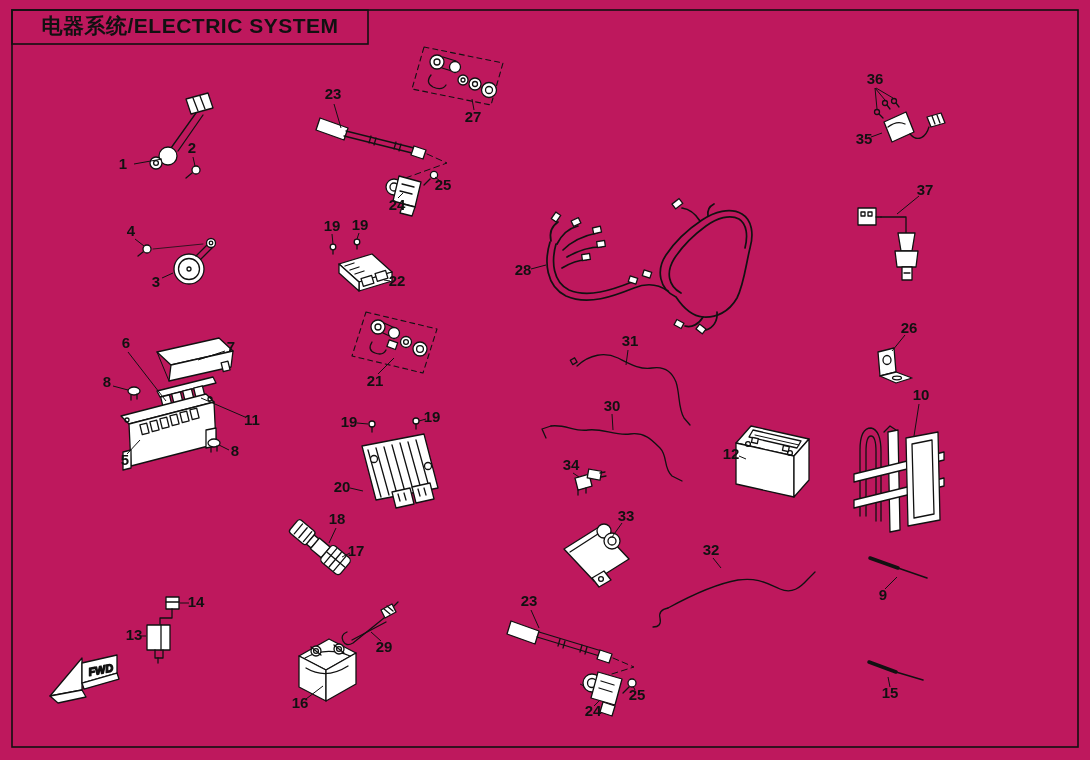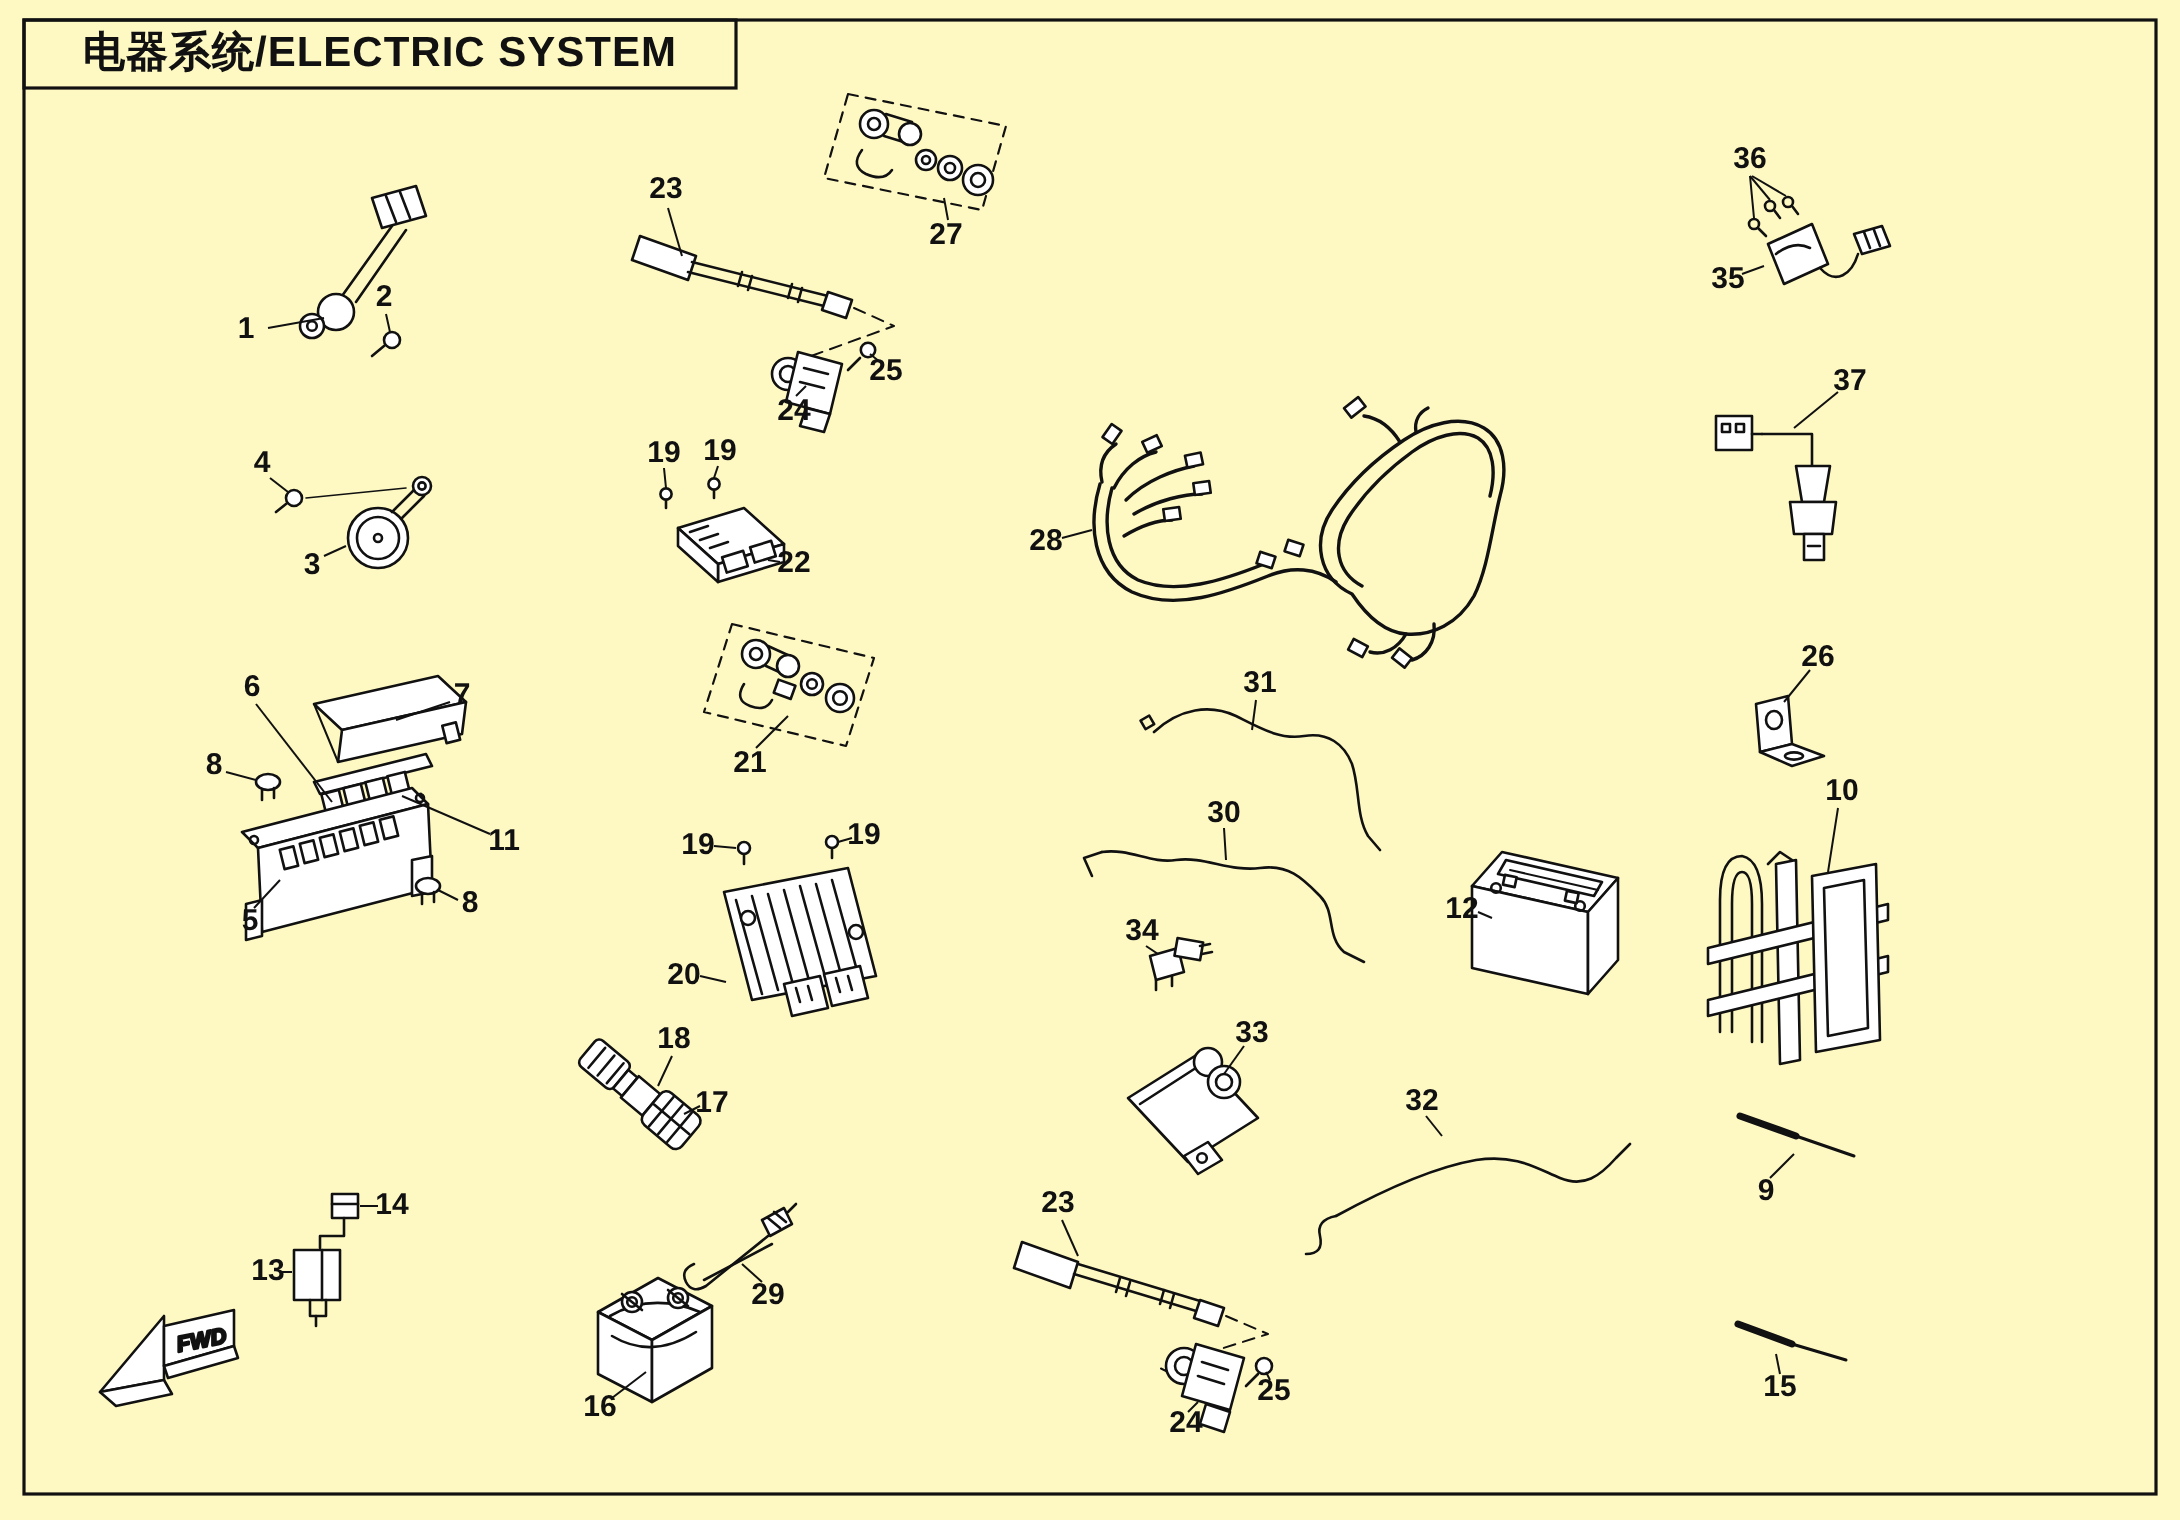--- a/index.html
+++ b/index.html
@@ -1,16 +1,16 @@
 <!DOCTYPE html>
 <html><head>
 <meta charset="utf-8">
 <style>
   html,body{margin:0;padding:0;background:#fff;}
-  #page{position:relative;width:1090px;height:760px;background:#fef9c3;font-family:"Liberation Sans",sans-serif;}
+  #page{position:relative;width:1090px;height:760px;background:#be185d;font-family:"Liberation Sans",sans-serif;}
   svg{display:block;}
   .frame{fill:none;stroke:#111;stroke-width:1.6;}
   .title{font:bold 21px "Liberation Sans",sans-serif;fill:#111;letter-spacing:.5px;}
   .plabel{font:bold 15px "Liberation Sans",sans-serif;fill:#111;}
   .ln{stroke:#111;stroke-width:1;fill:none;}
   .pt{stroke:#111;stroke-width:1.3;fill:none;stroke-linecap:round;stroke-linejoin:round;}
   .ptw{stroke:#111;stroke-width:1.3;fill:#fff;stroke-linejoin:round;}
   .hz{stroke:#111;stroke-width:1.7;fill:none;stroke-linecap:round;}
   .dash{stroke:#111;stroke-width:1;fill:none;stroke-dasharray:6 4;}
   .kit{stroke:#111;stroke-width:1.1;fill:none;stroke-dasharray:5 4;}

